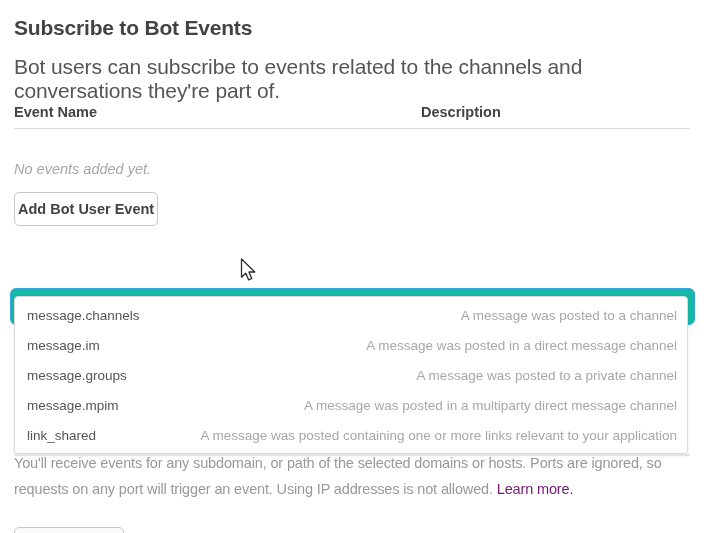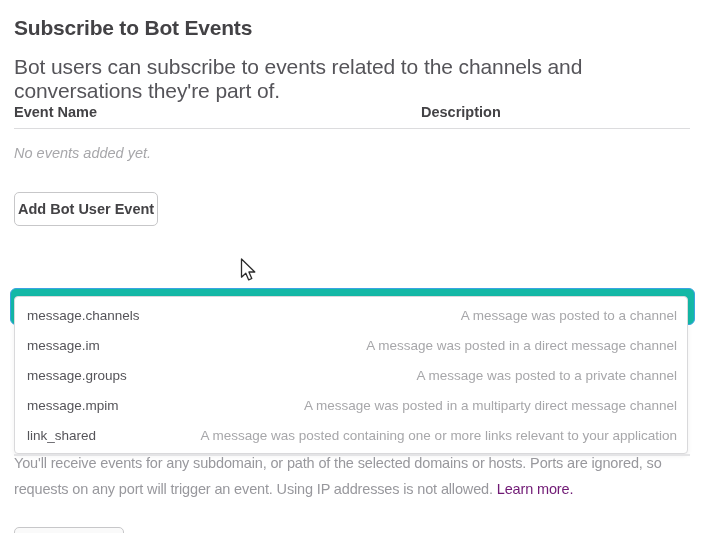--- a/index.html
+++ b/index.html
@@ -12,21 +12,21 @@
   .page-subtitle { position:absolute; left:14px; top:55px; font-size:21px;
     color:#555459; letter-spacing:-0.1px; }
 
   .col-header { position:absolute; top:104px; font-size:14.5px; font-weight:700;
     color:#434245; }
   .col-event { left:14px; }
   .col-desc  { left:421px; }
   .header-divider { position:absolute; left:14px; top:128px; width:676px;
     height:0; border-top:1px solid #dcdcde; }
 
-  .empty-state { position:absolute; left:14px; top:145px; font-size:14.5px;
+  .empty-state { position:absolute; left:14px; top:161px; font-size:14.5px;
     font-style:italic; color:#a7a7aa; }
 
   .add-btn { position:absolute; left:14px; top:192px; height:34px;
     display:inline-flex; align-items:center; padding:0 3px;
     background:#fff; border:1px solid #c7c7c9; border-radius:5px;
     font-size:14.5px; font-weight:700; color:#434245; cursor:pointer; }
 
   .search-box { position:absolute; left:10px; top:240px; width:685px;
     height:37px; border:1px solid #3aa3e3; border-radius:6px; background:#14b8a6;
     display:flex; align-items:center; padding-left:19px; cursor:text;margin-top:48px; }

